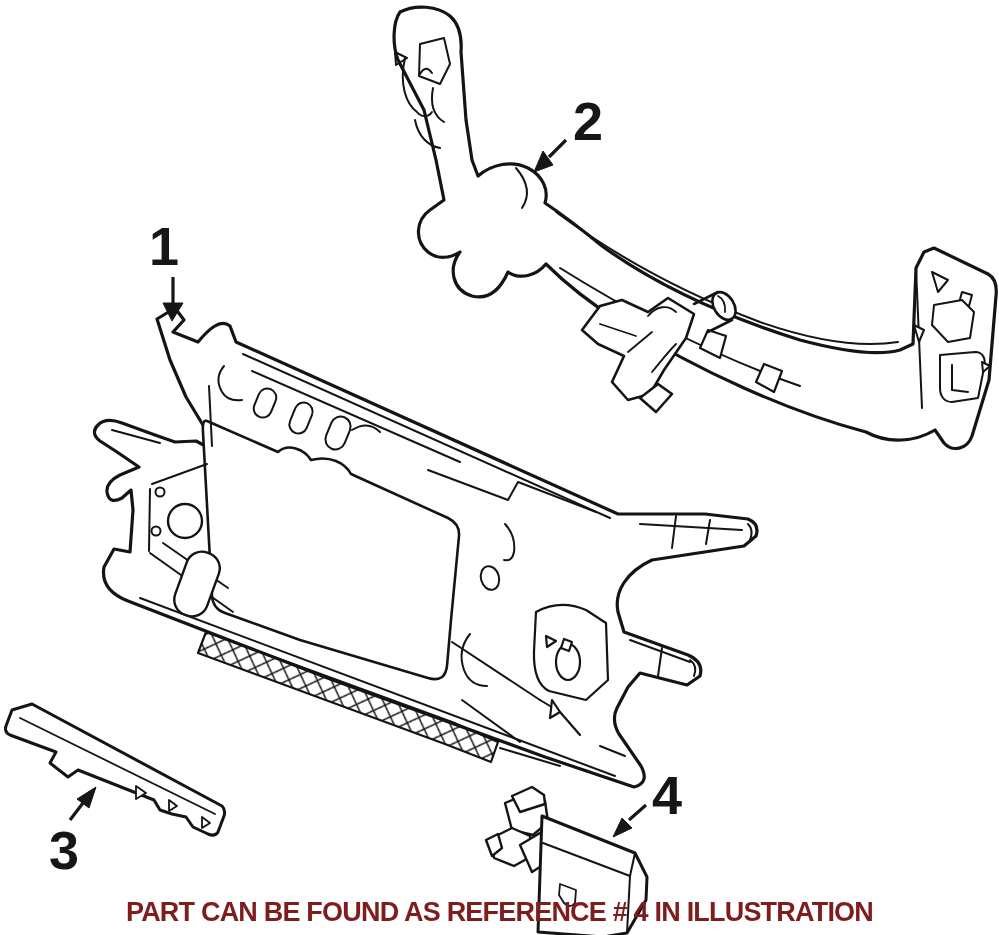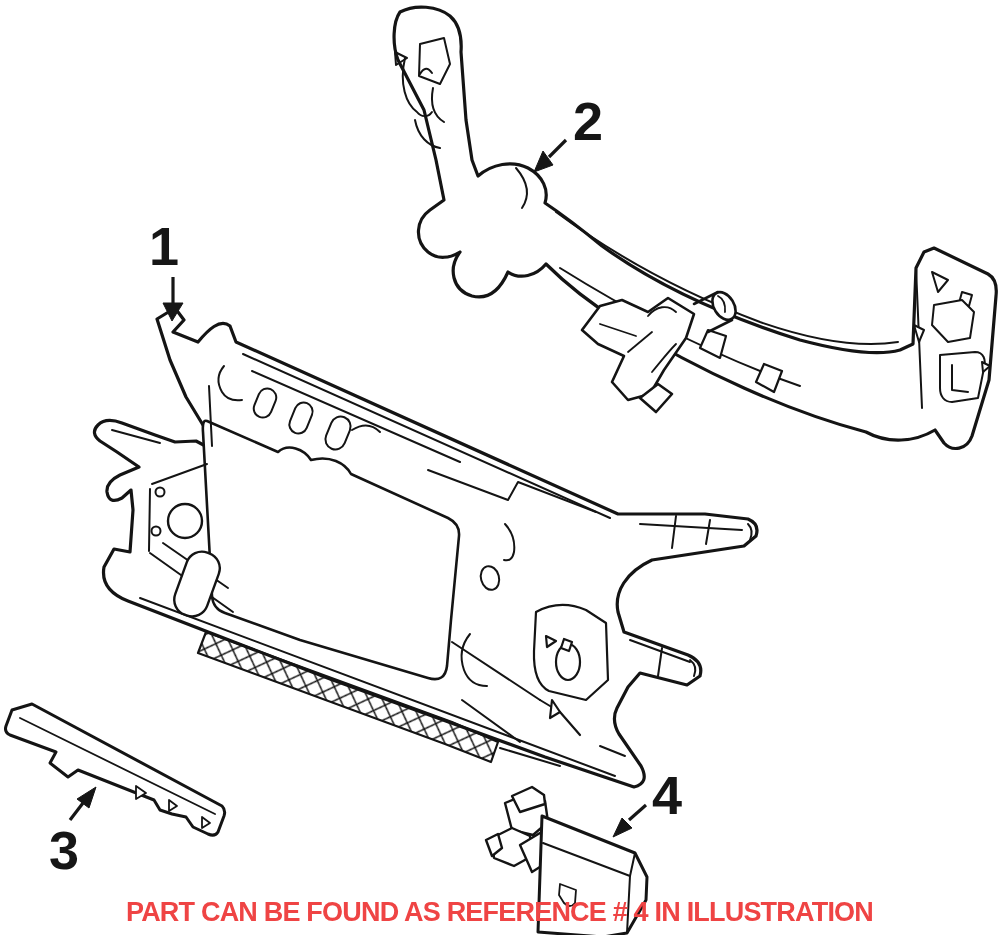--- a/index.html
+++ b/index.html
@@ -4,21 +4,21 @@
 <style>
   html,body{margin:0;padding:0;background:#ffffff;}
   body{width:999px;height:935px;overflow:hidden;position:relative;
        font-family:"Liberation Sans",sans-serif;}
   .stage{position:absolute;inset:0;}
   svg{display:block;}
   .callout-num{font-family:"Liberation Sans",sans-serif;font-weight:700;
                font-size:54px;fill:#161616;}
   .ref-note{position:absolute;left:0;right:0;top:897px;text-align:center;
             font-family:"Liberation Sans",sans-serif;font-weight:700;
-            font-size:27px;letter-spacing:-0.8px;color:#ef4444;
+            font-size:27px;letter-spacing:-0.8px;color:#7f1d1d;
             white-space:nowrap;}
 </style>
 </head>
 <body>
 
 <div class="stage">
 <svg width="999" height="935" viewBox="0 0 999 935">
   <defs>
     <pattern id="xh" width="18" height="18" patternUnits="userSpaceOnUse" patternTransform="rotate(20)">
       <path d="M0,18 L18,0 M0,0 L18,18" stroke="#141414" stroke-width="1.5" fill="none"></path>

